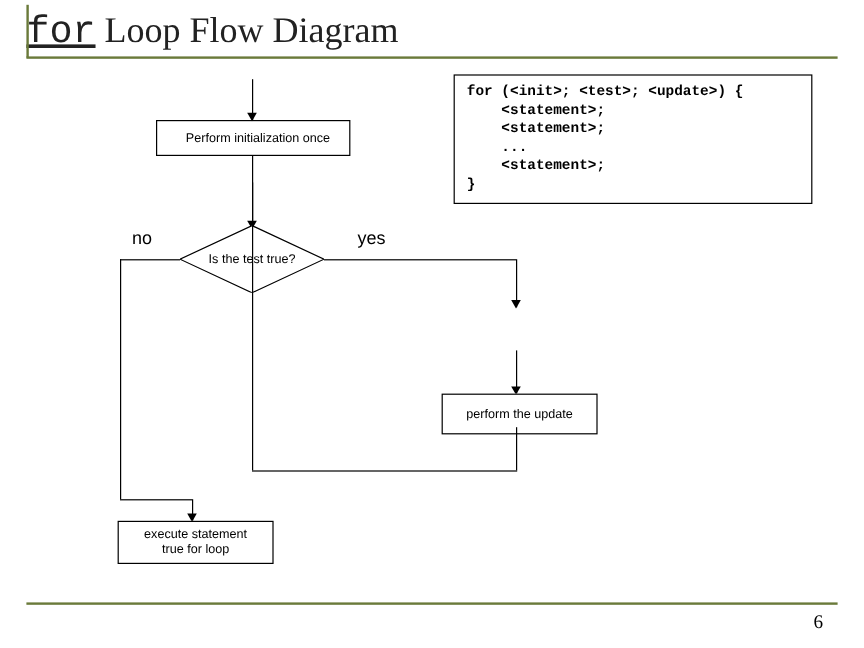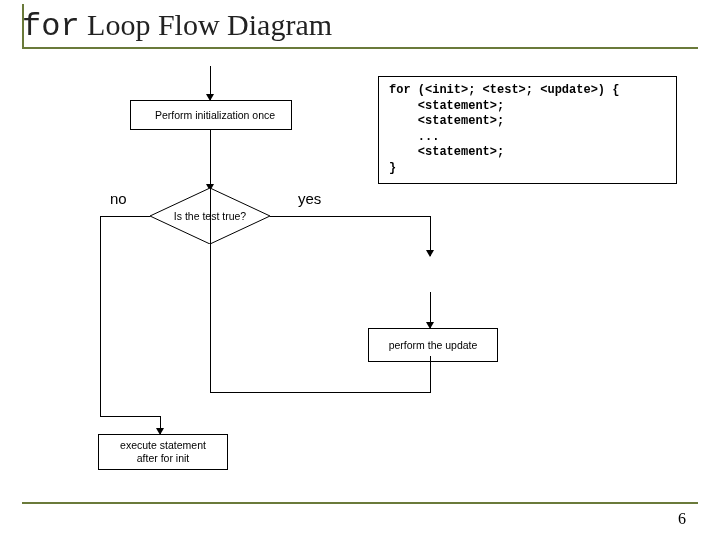--- a/index.html
+++ b/index.html
@@ -18,20 +18,21 @@
     right: 22px;
   }
   .title {
     font-size: 30px;
     color: #222;
     padding-bottom: 2px;
   }
   .title .mono {
     font-family: 'Courier New', monospace;
     font-size: 32px;
+    text-decoration: underline;
   }
   .title-rule {
     height: 2px;
     background: #6a7a3a;
     position: absolute;
     left: 0; right: 0;
     bottom: -2px;
   }
   .title-tick {
     width: 2px;
@@ -123,21 +124,21 @@
 <div class="title-wrap">
   <div class="title-tick"></div>
   <div class="title">
     <span class="mono">for</span><span> Loop Flow Diagram</span>
   </div>
   <div class="title-rule"></div>
 </div>
 
 <div class="canvas">
 
-  <div class="codebox" style="left:378px; top:20px; width:299px;"><span>for (&lt;init&gt;; &lt;test&gt;; &lt;update&gt;) {
+  <div class="codebox" style="left:378px; top:6px; width:299px;"><span>for (&lt;init&gt;; &lt;test&gt;; &lt;update&gt;) {
     &lt;statement&gt;;
     &lt;statement&gt;;
     ...
     &lt;statement&gt;;
 }</span></div>
 
   <div class="box" style="left:130px; top:44px; width:162px; height:30px;padding-left:12px;">
     <span>Perform initialization once</span>
   </div>
 
@@ -175,19 +176,19 @@
   <div class="line vline" style="left:210px; top:96px; height:240px;"></div>
 
   <div class="line hline" style="left:100px; top:160px; width:50px;"></div>
   <div class="line vline" style="left:100px; top:160px; height:200px;"></div>
   <div class="line hline" style="left:100px; top:360px; width:60px;"></div>
   <div class="line vline" style="left:160px; top:360px; height:18px;"></div>
   <div class="arrowhead arrow-down" style="left:156px; top:372px;"></div>
 
   <div class="box" style="left:98px; top:378px; width:130px; height:36px; white-space:pre;">
     <span>execute statement
-after for init</span>
+true for loop</span>
   </div>
 
 </div>
 
 <div class="footer-rule"></div>
 <div class="pagenum">6</div>
 
 </body></html>

